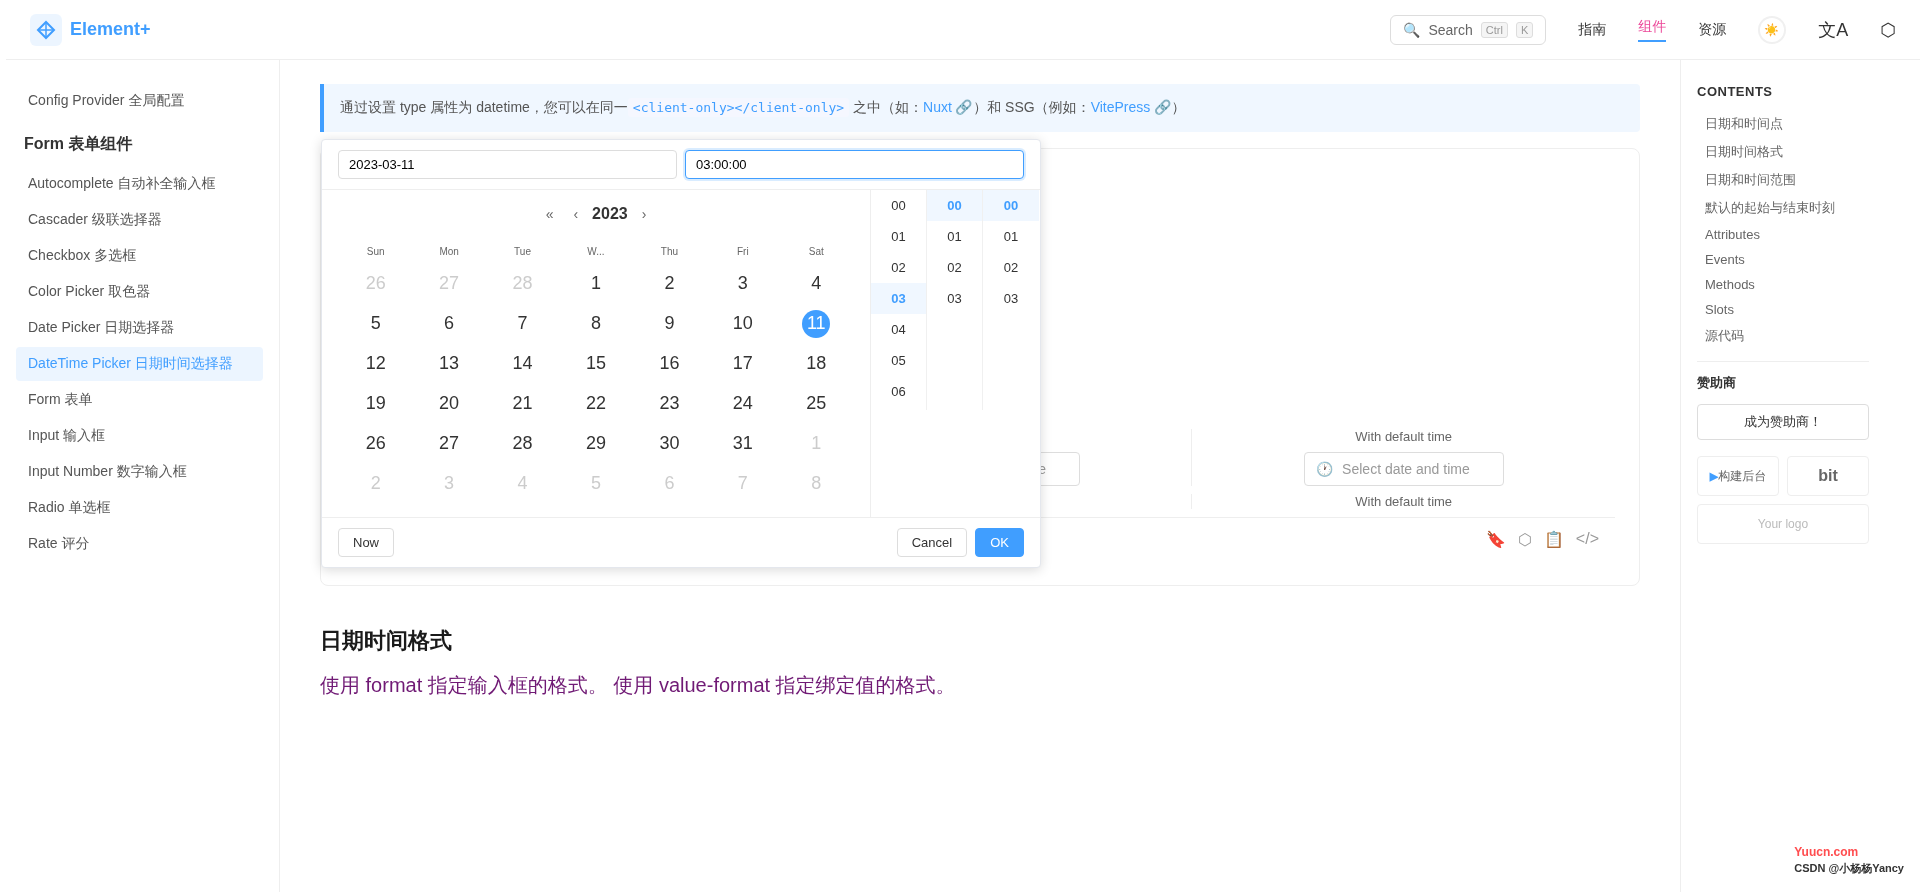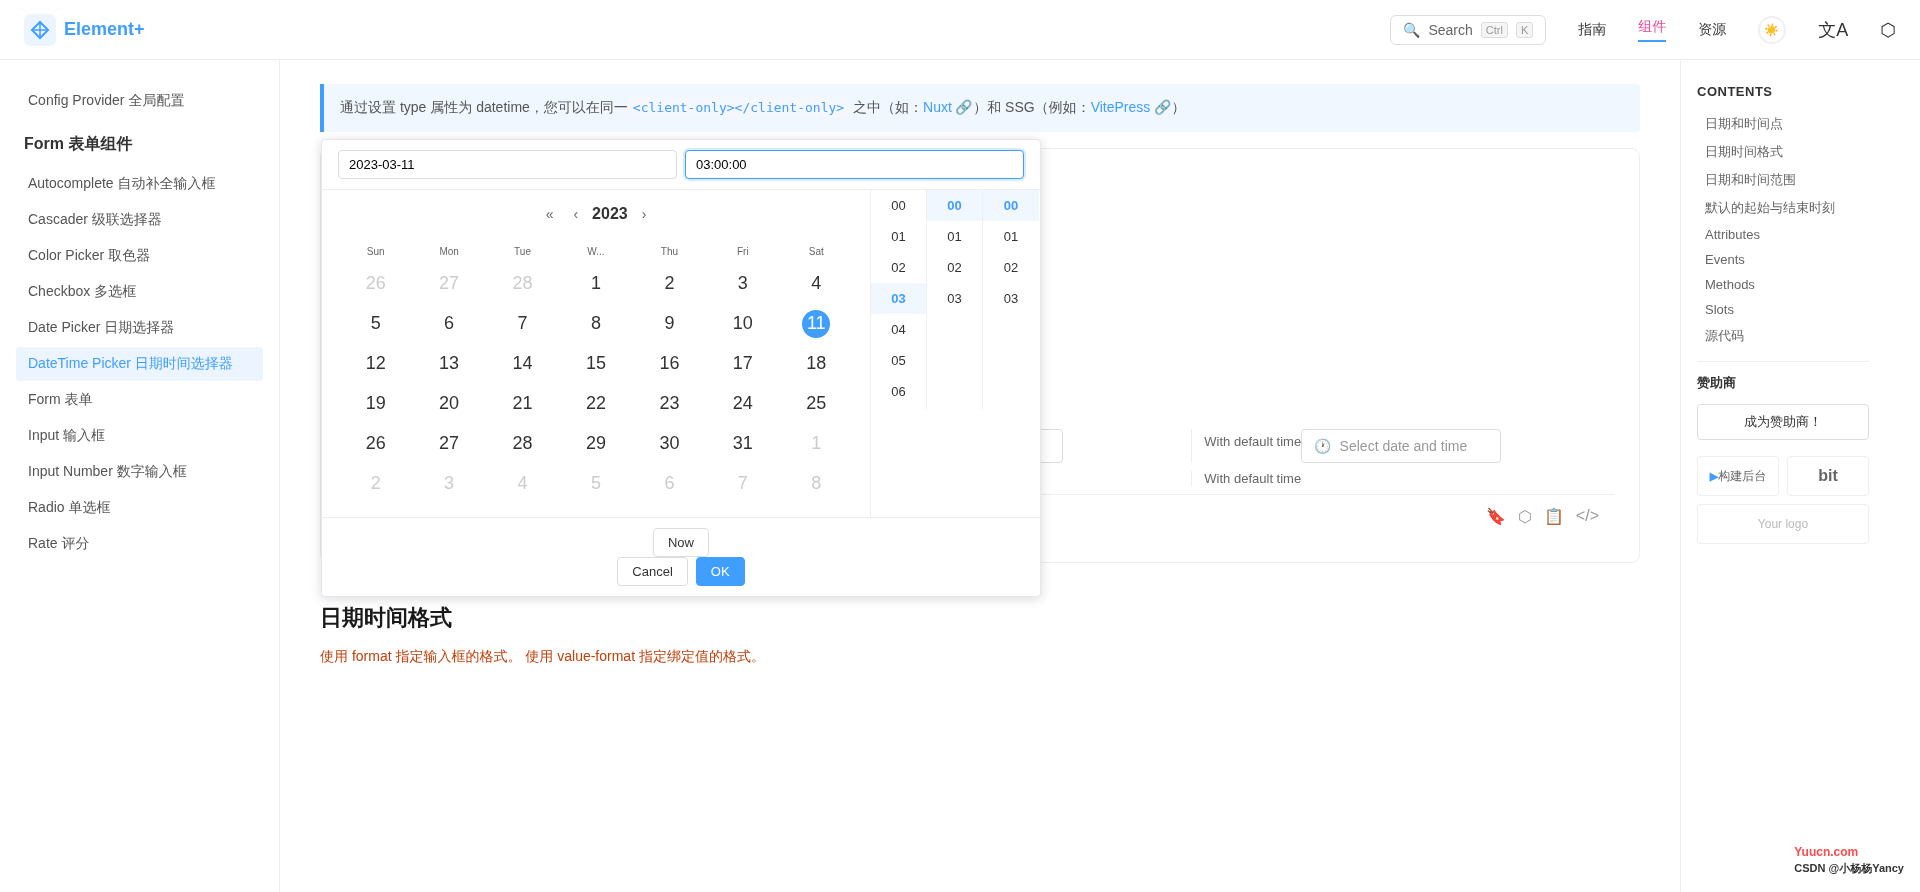--- a/index.html
+++ b/index.html
@@ -1,19 +1,19 @@
 <!DOCTYPE html>
 <html><head>
   <meta charset="utf-8">
   <style>
     * { box-sizing: border-box; margin: 0; padding: 0; }
     body { font-family: -apple-system, BlinkMacSystemFont, 'Segoe UI', sans-serif; font-size: 14px; background: #fff; color: #333; overflow-x: hidden; }
 
     
-    .header { display: flex; align-items: center; height: 60px; padding: 0 24px; border-bottom: 1px solid #eee; position: fixed; top: 0; left: 0; right: 0; background: #fff; z-index: 100; }
+    .header { display: flex; align-items: center; height: 60px; padding: 0 24px; border-bottom: 1px solid #eee; position: fixed; top: 0; left: 6px; right: 0; background: #fff; z-index: 100; }
     .logo { display: flex; align-items: center; gap: 8px; font-size: 18px; font-weight: bold; color: #409eff; margin-right: auto; }
     .logo-icon { width: 32px; height: 32px; }
     .header-nav { display: flex; align-items: center; gap: 32px; }
     .header-search { display: flex; align-items: center; gap: 8px; border: 1px solid #ddd; border-radius: 6px; padding: 6px 12px; cursor: pointer; color: #666; }
     .header-search-shortcut { background: #f5f5f5; border: 1px solid #ddd; border-radius: 3px; padding: 1px 4px; font-size: 11px; color: #999; }
     .nav-link { color: #333; cursor: pointer; text-decoration: none; }
     .nav-link.active { color: #ec4899; border-bottom: 2px solid #409eff; padding-bottom: 4px; }
     .theme-toggle { display: flex; align-items: center; background: #f0f0f0; border-radius: 20px; padding: 2px; }
     .theme-toggle-btn { width: 24px; height: 24px; border-radius: 50%; border: none; cursor: pointer; background: #fff; display: flex; align-items: center; justify-content: center; font-size: 12px; }
     .lang-icon { font-size: 18px; cursor: pointer; }
@@ -60,21 +60,21 @@
     .cal-day.selected { background: #409eff; color: #fff; border-radius: 50%; }
 
     
     .time-section { display: flex; border-left: 1px solid #eee; }
     .time-col { width: 56px; overflow-y: auto; max-height: 220px; border-right: 1px solid #f0f0f0; }
     .time-col:last-child { border-right: none; }
     .time-item { text-align: center; padding: 8px 0; cursor: pointer; font-size: 13px; color: #333; }
     .time-item.selected { color: #409eff; font-weight: bold; background: #f0f7ff; }
 
     
-    .picker-footer { display: flex; justify-content: space-between; align-items: center; padding: 10px 16px; border-top: 1px solid #eee; flex-direction: column; }
+    .picker-footer { display: flex; justify-content: space-between; align-items: center; padding: 10px 16px; border-top: 1px solid #eee; }
     .picker-btn { padding: 6px 14px; border-radius: 4px; border: 1px solid #ddd; cursor: pointer; font-size: 13px; background: #fff; color: #333; }
     .picker-btn.primary { background: #409eff; border-color: #409eff; color: #fff; font-weight: 500; }
 
     
     .demo-toolbar { display: flex; justify-content: flex-end; gap: 12px; padding: 12px 16px; border-top: 1px solid #eee; margin-top: 8px; color: #999; }
     .demo-toolbar-icon { cursor: pointer; font-size: 16px; }
     .code-inline { background: #f5f7ff; color: #409eff; padding: 2px 5px; border-radius: 3px; font-family: monospace; font-size: 13px; }
     .link-text { color: #409eff; text-decoration: none; cursor: pointer; }
 
     
@@ -83,33 +83,33 @@
     .toc-item { font-size: 13px; color: #666; padding: 4px 8px; cursor: pointer; border-radius: 3px; margin-bottom: 2px; }
     .toc-divider { height: 1px; background: #eee; margin: 12px 0; }
     .sponsor-title { font-size: 13px; font-weight: 600; color: #333; margin-bottom: 12px; }
     .sponsor-btn { width: 100%; padding: 8px; border: 1px solid #ddd; border-radius: 4px; background: #fff; cursor: pointer; font-size: 13px; color: #333; margin-bottom: 8px; }
     .sponsor-logos { display: flex; gap: 8px; margin-top: 8px; }
     .sponsor-logo { flex: 1; height: 40px; border: 1px solid #eee; border-radius: 4px; display: flex; align-items: center; justify-content: center; font-size: 12px; color: #666; padding: 4px; cursor: pointer; }
 
     
     .format-section { margin-top: 32px; }
     .format-title { font-size: 22px; font-weight: 700; color: #1a1a1a; margin-bottom: 12px; }
-    .format-desc { color: #c2410c; line-height: 1.7; font-size: 14px; }
+    .format-desc { color: #701a75; line-height: 1.7; font-size: 20px; }
 
     
     .watermark { position: fixed; bottom: 16px; right: 16px; color: #ff4d4f; font-size: 12px; font-weight: bold; }
 
     
     .desc-text { color: #555; margin-bottom: 20px; font-size: 14px; line-height: 1.7; }
 
     
     .info-box { background: #f0f7ff; border-left: 4px solid #409eff; padding: 12px 16px; border-radius: 0 4px 4px 0; margin-bottom: 16px; font-size: 14px; color: #555; line-height: 1.7; }
 
     .demo-cols { display: flex; gap: 0; }
-    .demo-col-item { flex: 1; display: flex; flex-direction: row; align-items: center; padding: 0 12px; border-right: 1px solid #eee; }
+    .demo-col-item { flex: 1; display: flex; flex-direction: column; align-items: center; padding: 0 12px; border-right: 1px solid #eee; }
     .demo-col-item:last-child { border-right: none; }
   </style>
 </head>
 <body>
 
 <header class="header">
   <div class="logo">
     <svg class="logo-icon" viewBox="0 0 32 32" fill="none" xmlns="http://www.w3.org/2000/svg">
       <rect width="32" height="32" rx="6" fill="#409eff" opacity="0.1"></rect>
       <path d="M8 16 L16 8 L24 16 L16 24 Z" stroke="#409eff" stroke-width="2" fill="none"></path>
@@ -140,22 +140,22 @@
 <div class="layout">
 
   <aside class="sidebar">
     <div class="sidebar-section">
       <div class="sidebar-item">Config Provider 全局配置</div>
     </div>
     <div class="sidebar-section">
       <div class="sidebar-section-title">Form 表单组件</div>
       <div class="sidebar-item">Autocomplete 自动补全输入框</div>
       <div class="sidebar-item">Cascader 级联选择器</div>
+      <div class="sidebar-item">Checkbox 多选框</div>
       <div class="sidebar-item">Color Picker 取色器</div>
-      <div class="sidebar-item">Checkbox 多选框</div>
       <div class="sidebar-item">Date Picker 日期选择器</div>
       <div class="sidebar-item active">DateTime Picker 日期时间选择器</div>
       <div class="sidebar-item">Form 表单</div>
       <div class="sidebar-item">Input 输入框</div>
       <div class="sidebar-item">Input Number 数字输入框</div>
       <div class="sidebar-item">Radio 单选框</div>
       <div class="sidebar-item">Rate 评分</div>
     </div>
   </aside>
 

